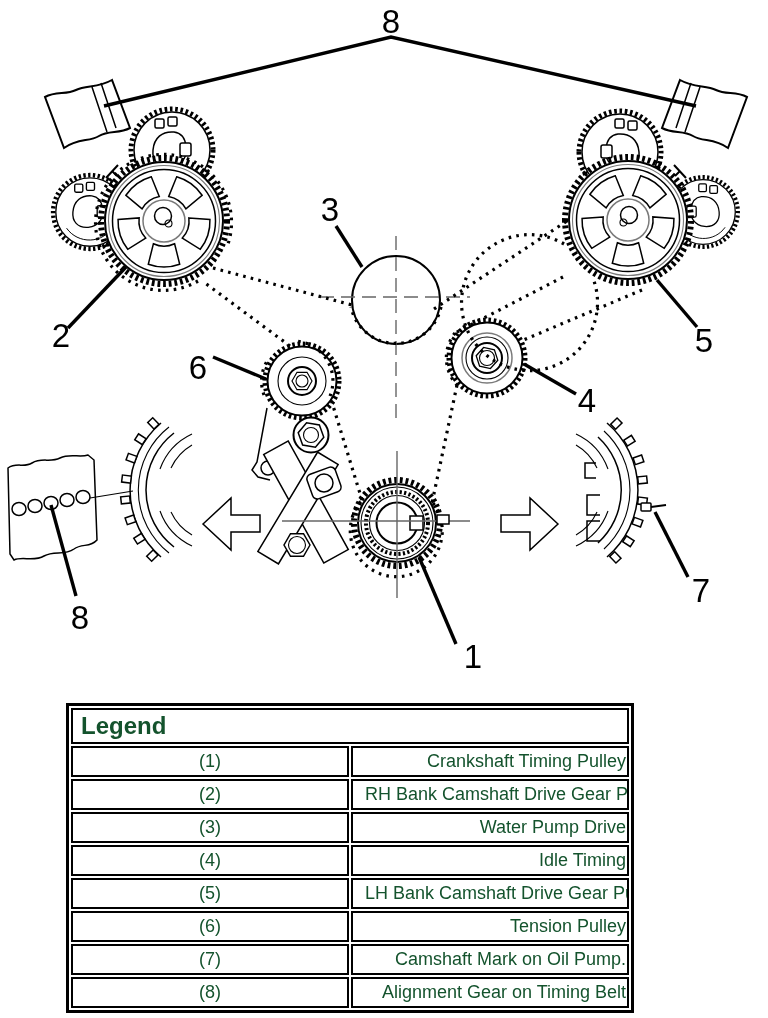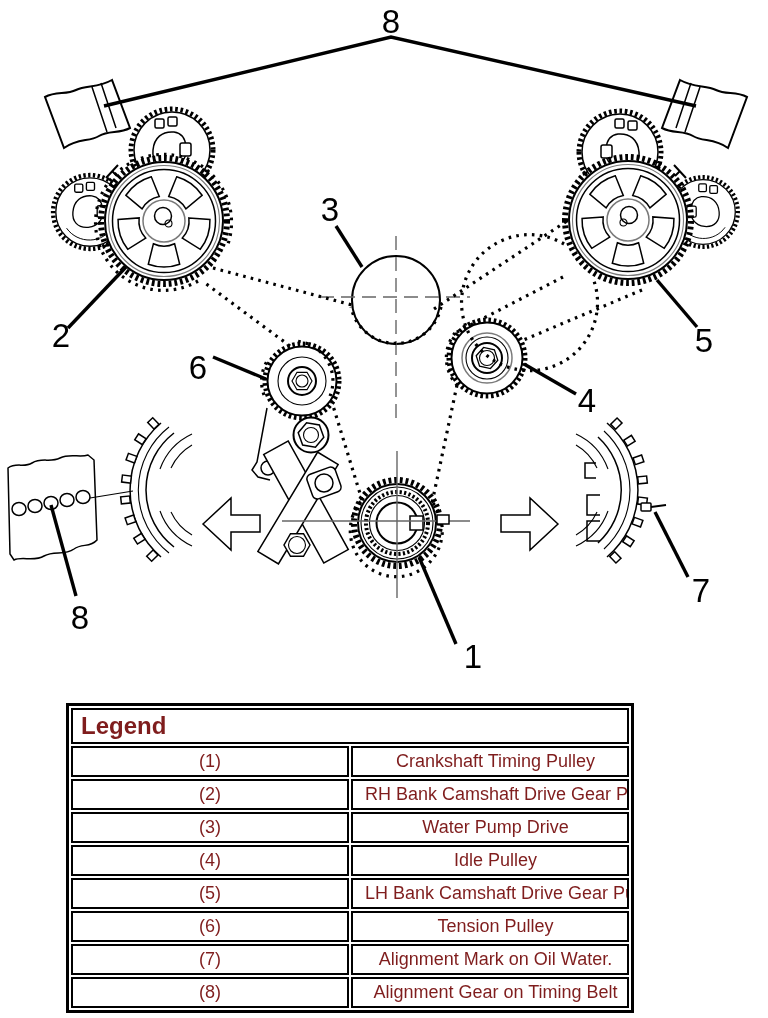--- a/index.html
+++ b/index.html
@@ -16,25 +16,25 @@
   .teethS{stroke:#000;fill:none;stroke-width:5;stroke-dasharray:2.6 2.7}
   .teethC{stroke:#000;fill:none;stroke-width:4;stroke-dasharray:2.2 2.3}
   .belt{stroke:#000;fill:none;stroke-width:3.2;stroke-dasharray:2.6 5.2}
   .leader{stroke:#000;stroke-width:3.4}
   .cl{stroke:#666;stroke-width:1.4;stroke-dasharray:14 7;fill:none}
   .cl2{stroke:#666;stroke-width:1.4;fill:none}
   text.co{font-family:"Liberation Sans",sans-serif;font-size:33px;fill:#000;stroke:none;text-anchor:middle}
   
   table.legend{position:absolute;left:66px;top:703px;width:568px;table-layout:fixed;
     border:3px solid #000;border-collapse:separate;border-spacing:2px;background:#fff;}
-  table.legend td{border:2px solid #000;font-family:"Liberation Sans",sans-serif;color:#7f1d1d;
+  table.legend td{border:2px solid #000;font-family:"Liberation Sans",sans-serif;color:#14532d;
     height:25px;vertical-align:middle;overflow:hidden;white-space:nowrap;margin-top:46px;}
   td.lg-h{font-size:24px;font-weight:bold;padding:2px 0 2px 8px;height:33px;}
   td.c1{width:104px;text-align:center;font-size:18px;}
-  td.c2{padding-left:12px;font-size:18px;text-align:center;}
+  td.c2{padding-left:12px;font-size:18px;text-align:right;}
 </style>
 </head>
 <body>
 
 <svg width="768" height="700" viewBox="0 0 768 700">
   <defs>
     <path id="spokeWin" d="M 10.6,22.7 L 15.7,43.2 A 46 46 0 0 1 -15.7,43.2 L -10.6,22.7 A 25 25 0 0 0 10.6,22.7 Z"></path>
     <polygon id="hex" points="13,0 6.5,11.3 -6.5,11.3 -13,0 -6.5,-11.3 6.5,-11.3"></polygon>
     <g id="mainGear">
       <circle r="63" class="teeth"></circle>
@@ -255,32 +255,32 @@
   <tr>
     <td class="c1">(2)</td>
     <td class="c2">RH Bank Camshaft Drive Gear Pulley</td>
   </tr>
   <tr>
     <td class="c1">(3)</td>
     <td class="c2">Water Pump Drive</td>
   </tr>
   <tr>
     <td class="c1">(4)</td>
-    <td class="c2">Idle Pulley</td>
+    <td class="c2">Idle Timing</td>
   </tr>
   <tr>
     <td class="c1">(5)</td>
     <td class="c2">LH Bank Camshaft Drive Gear Pulley</td>
   </tr>
   <tr>
     <td class="c1">(6)</td>
     <td class="c2">Tension Pulley</td>
   </tr>
   <tr>
     <td class="c1">(7)</td>
-    <td class="c2">Alignment Mark on Oil Water.</td>
+    <td class="c2">Camshaft Mark on Oil Pump.</td>
   </tr>
   <tr>
     <td class="c1">(8)</td>
     <td class="c2">Alignment Gear on Timing Belt</td>
   </tr>
 </tbody>
   </table>
 
 </body></html>

